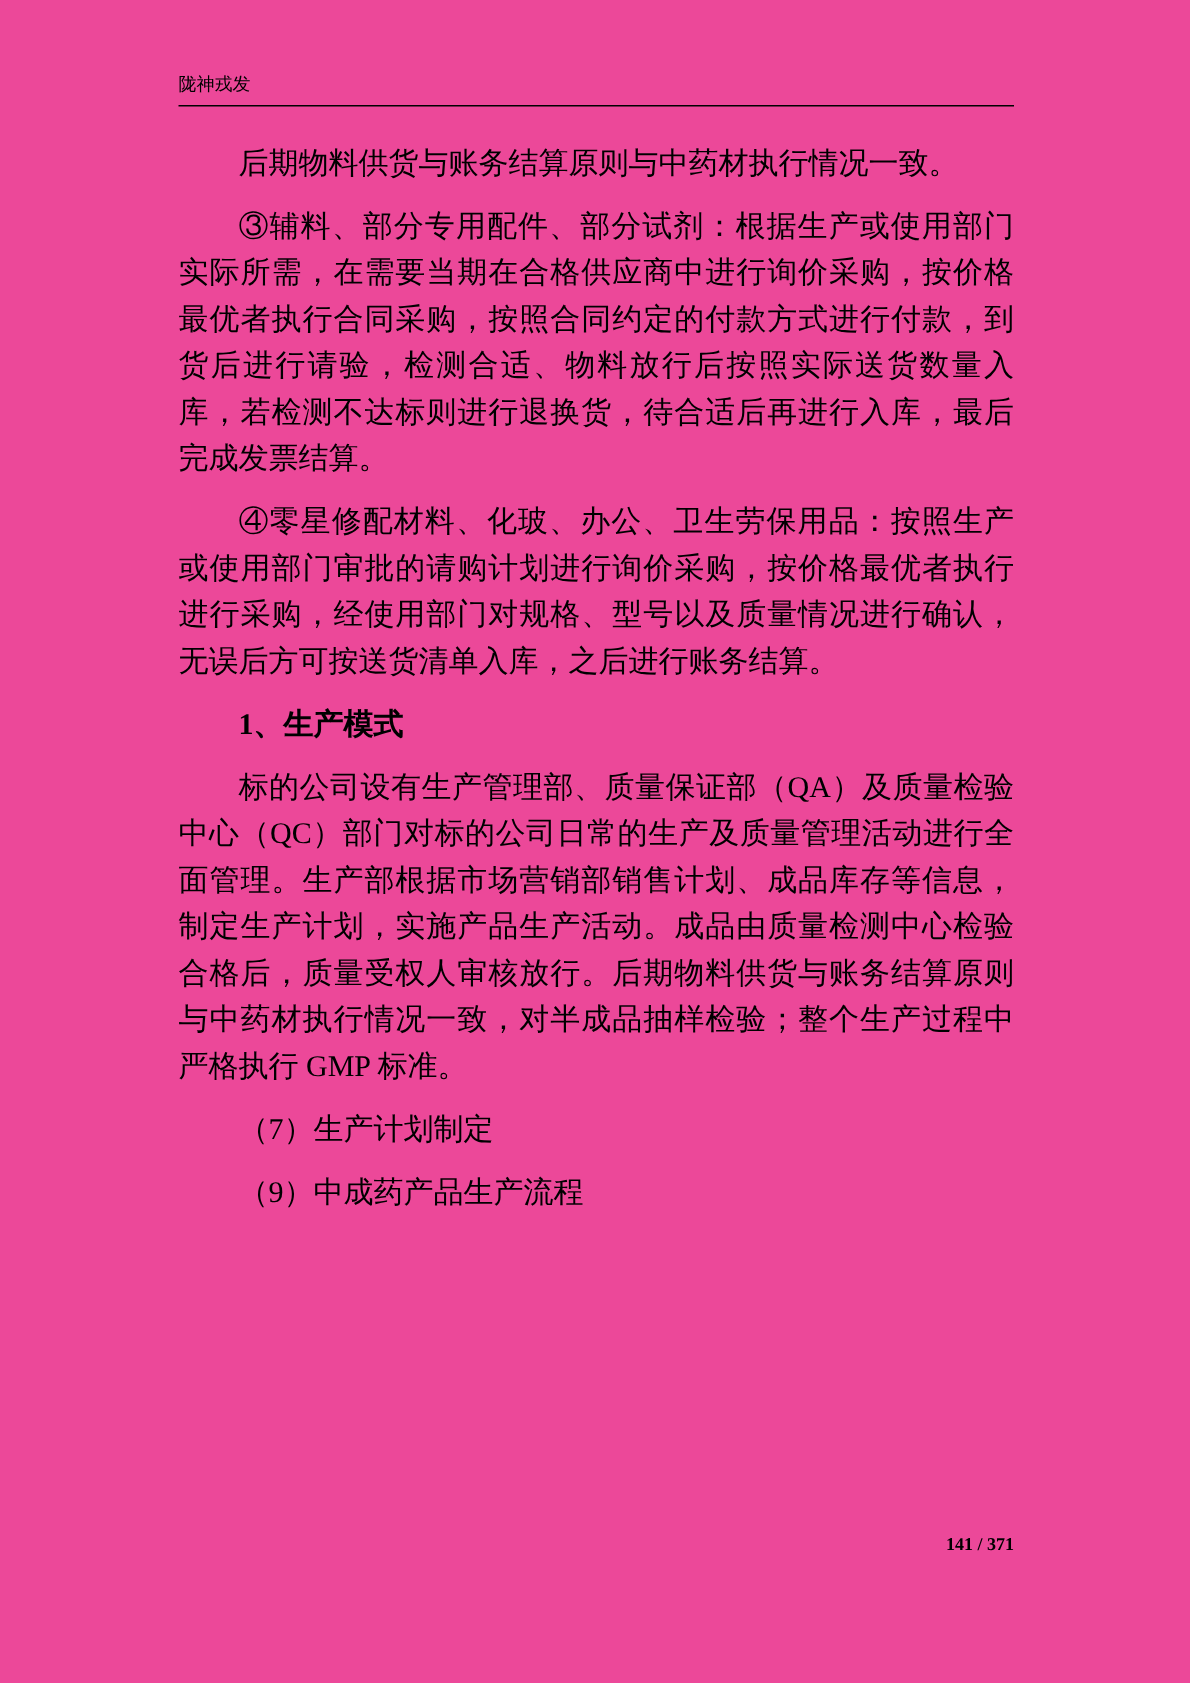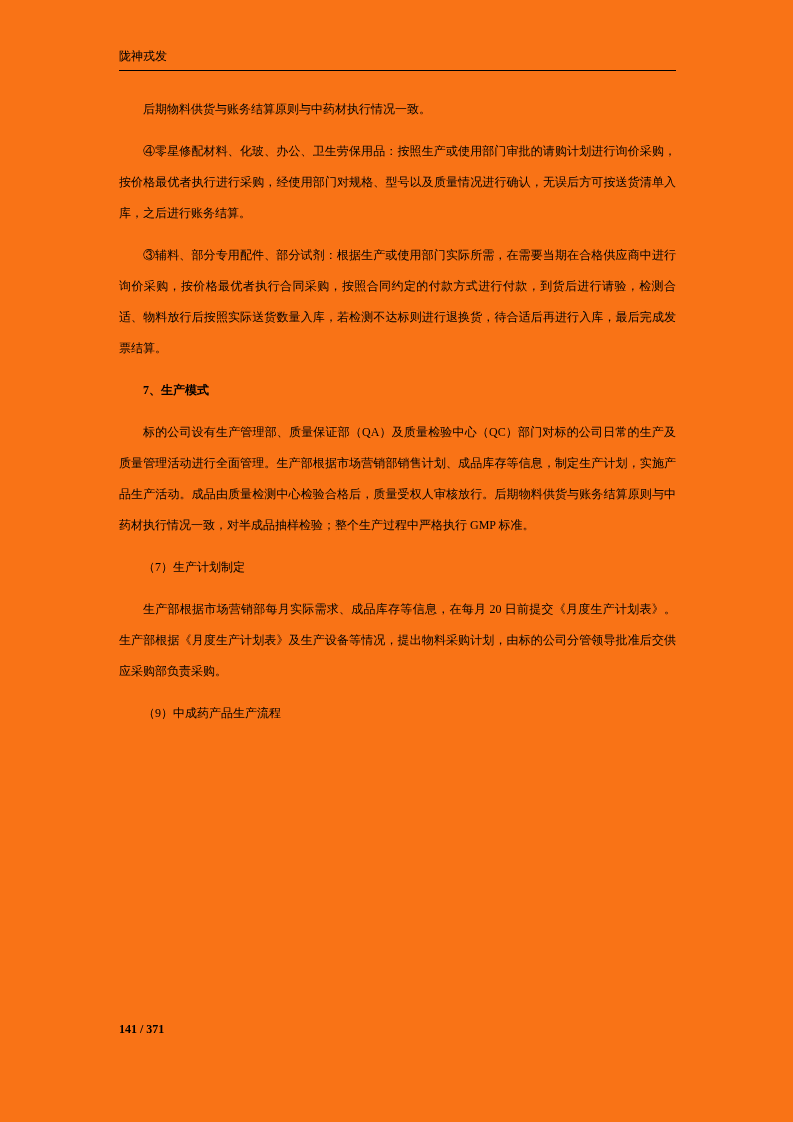--- a/index.html
+++ b/index.html
@@ -4,21 +4,21 @@
 <style>
   html, body {
     margin: 0;
     padding: 0;
     background: #ffffff;
   }
   .page {
     position: relative;
     width: 793px;
     height: 1122px;
-    background: #f97316;
+    background: #ec4899;
     color: #000000;
     font-family: "Liberation Serif", "DejaVu Serif", serif;
     overflow: hidden;
   }
   .header {
     position: absolute;
     top: 48px;
     left: 119px;
     width: 557px;
     display: flex;
@@ -30,58 +30,58 @@
   }
   .header .hdr-left,
   .header .hdr-right {
     white-space: nowrap;
   }
   .content {
     position: absolute;
     top: 94px;
     left: 119px;
     width: 557px;
-    font-size: 12px;
+    font-size: 20px;
     line-height: 31px;
     text-align: justify;
     text-justify: inter-ideograph;
   }
   .content p {
     margin: 0 0 11px 0;
     text-indent: 2em;
   }
   .content p.heading {
     font-weight: bold;
   }
   .footer {
     position: absolute;
     top: 1022px;
     left: 119px;
     width: 557px;
+    text-align: right;
     font-size: 12px;
     font-weight: bold;
   }
 </style>
 </head>
 <body>
 
 <div class="page">
 
   <div class="header">
     <span class="hdr-left">陇神戎发</span>
   </div>
 
   <div class="content">
     <p class="body">后期物料供货与账务结算原则与中药材执行情况一致。</p>
+    <p class="body">③辅料、部分专用配件、部分试剂：根据生产或使用部门实际所需，在需要当期在合格供应商中进行询价采购，按价格最优者执行合同采购，按照合同约定的付款方式进行付款，到货后进行请验，检测合适、物料放行后按照实际送货数量入库，若检测不达标则进行退换货，待合适后再进行入库，最后完成发票结算。</p>
     <p class="body">④零星修配材料、化玻、办公、卫生劳保用品：按照生产或使用部门审批的请购计划进行询价采购，按价格最优者执行进行采购，经使用部门对规格、型号以及质量情况进行确认，无误后方可按送货清单入库，之后进行账务结算。</p>
-    <p class="body">③辅料、部分专用配件、部分试剂：根据生产或使用部门实际所需，在需要当期在合格供应商中进行询价采购，按价格最优者执行合同采购，按照合同约定的付款方式进行付款，到货后进行请验，检测合适、物料放行后按照实际送货数量入库，若检测不达标则进行退换货，待合适后再进行入库，最后完成发票结算。</p>
-    <p class="heading">7、生产模式</p>
+    <p class="heading">1、生产模式</p>
     <p class="body">标的公司设有生产管理部、质量保证部（QA）及质量检验中心（QC）部门对标的公司日常的生产及质量管理活动进行全面管理。生产部根据市场营销部销售计划、成品库存等信息，制定生产计划，实施产品生产活动。成品由质量检测中心检验合格后，质量受权人审核放行。后期物料供货与账务结算原则与中药材执行情况一致，对半成品抽样检验；整个生产过程中严格执行 GMP 标准。</p>
     <p class="subheading">（7）生产计划制定</p>
-    <p class="body">生产部根据市场营销部每月实际需求、成品库存等信息，在每月 20 日前提交《月度生产计划表》。生产部根据《月度生产计划表》及生产设备等情况，提出物料采购计划，由标的公司分管领导批准后交供应采购部负责采购。</p>
     <p class="subheading">（9）中成药产品生产流程</p>
   </div>
 
   <div class="footer">
     <span>141 / 371</span>
   </div>
 
 </div>
 
 </body></html>

